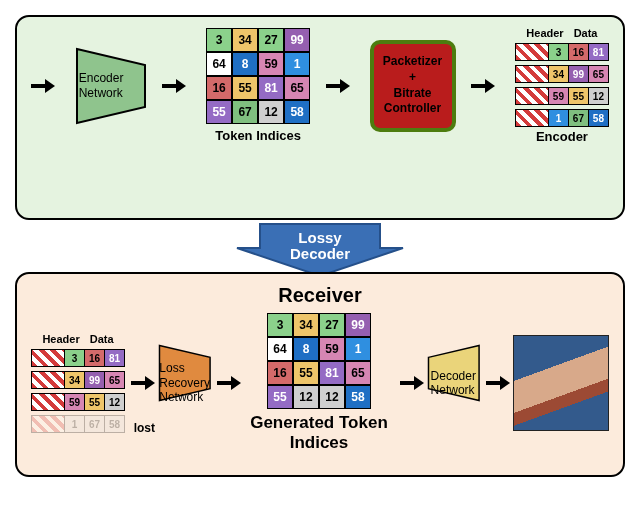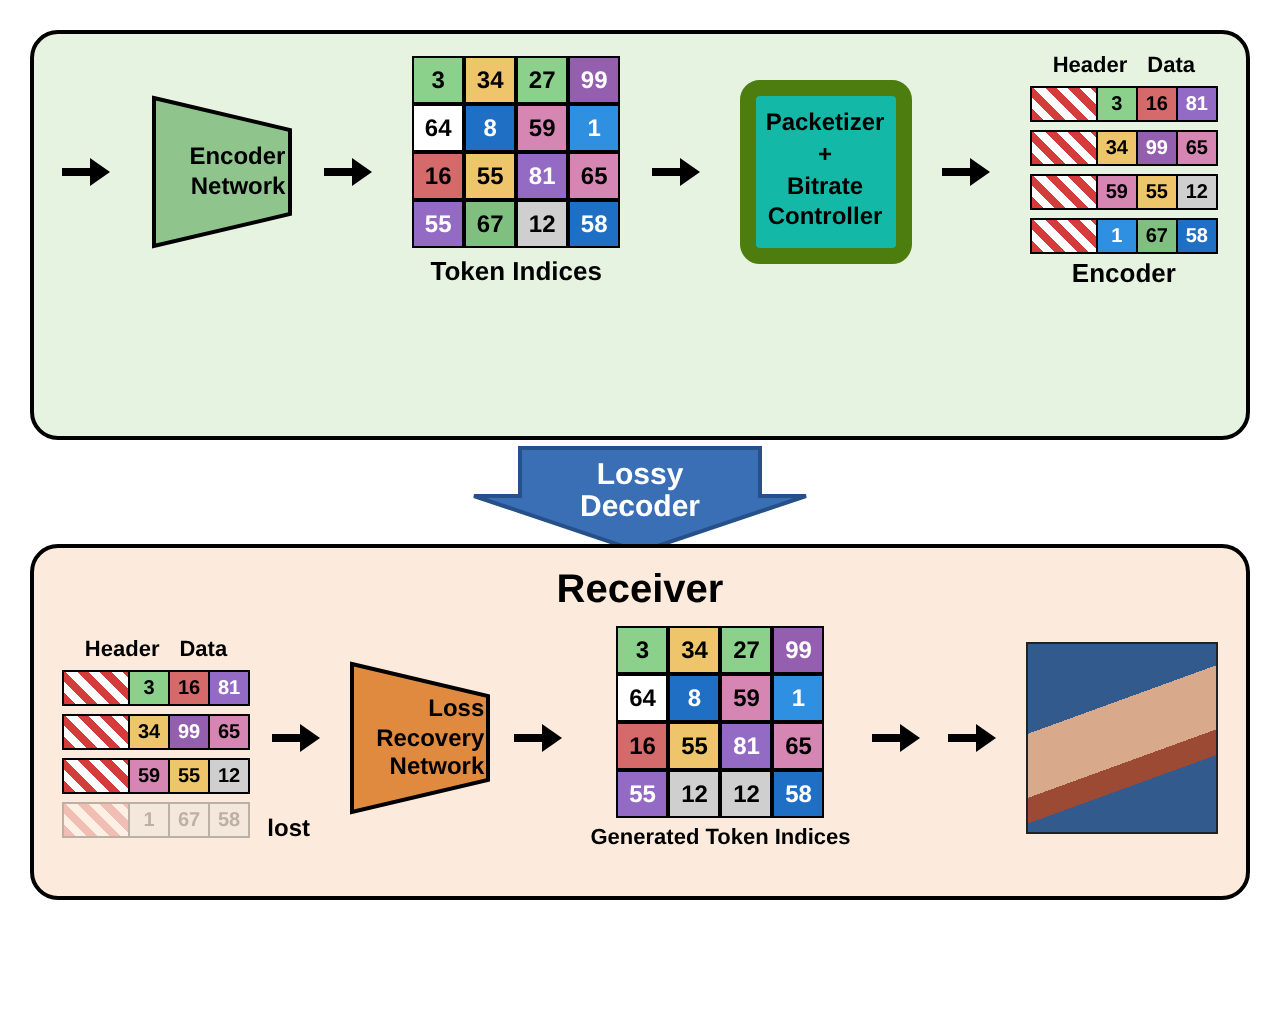--- a/index.html
+++ b/index.html
@@ -11,21 +11,21 @@
     position: relative;
     padding: 15px;
   }
   .panel {
     border: 2px solid #000;
     border-radius: 14px;
     padding: 10px 14px 8px 14px;
     position: relative;
   }
   .tx-panel { background: #e5f3e0; height: 205px; }
-  .rx-panel { background: #fcebdc; height: 178px; margin-top: 52px; }
+  .rx-panel { background: #fcebdc; height: 205px; margin-top: 52px; }
   .panel-title {
     text-align: center;
     font-size: 20px;
     font-weight: bold;
     margin-bottom: 6px;
   }
   .row {
     display: flex;
     align-items: center;
     justify-content: space-between;
@@ -50,34 +50,34 @@
   }
   .arrow::after {
     content:""; position:absolute; left:14px; top:0;
     border-left:10px solid #000; border-top:7px solid transparent; border-bottom:7px solid transparent;
   }
   
   .trap {
     position:relative; width:72px; height:78px;
   }
   .trap svg { position:absolute; inset:0; }
-  .trap .tlabel { position:absolute; inset:0; display:flex; align-items:center; justify-content:center; font-size:12px; font-weight:bold; text-align:right; line-height:1.2; padding:0 4px;}
+  .trap .tlabel { position:absolute; inset:0; display:flex; align-items:center; justify-content:center; font-size:12px; font-weight:normal; text-align:left; line-height:1.2; padding:0 4px;}
   
   .tokens {
     display:grid; grid-template-columns:repeat(4,26px); grid-template-rows:repeat(4,24px); gap:0;
     border:0;
   }
   .tokens .cell {
     border:1px solid #000; display:flex; align-items:center; justify-content:center;
     font-size:12px; font-weight:bold; background:#fff;
   }
   
   .rbox {
-    width:86px; height:92px; border:8px solid #4d7c0f; border-radius:10px;
-    background:#14b8a6; display:flex; align-items:center; justify-content:center;
+    width:86px; height:92px; border:4px solid #4d7c0f; border-radius:10px;
+    background:#b91c1c; display:flex; align-items:center; justify-content:center;
     font-size:12px; font-weight:bold; text-align:center; line-height:1.3; padding:4px;
   }
   
   .packets { display:flex; flex-direction:column; gap:4px; position:relative; }
   .pkt { display:flex; }
   .hdr {
     width:34px; height:18px; border:1.5px solid #000;
     background: repeating-linear-gradient(45deg,#d43b3b 0 4px,#fff 4px 8px);
   }
   .pcell { width:20px; height:18px; border:1.5px solid #000; border-left:none; display:flex; align-items:center; justify-content:center; font-size:10px; font-weight:bold; }
@@ -253,25 +253,31 @@
           <div class="cell" style="background: rgb(47, 143, 224); color: rgb(255, 255, 255);">1</div>
           <div class="cell" style="background: rgb(212, 106, 106);">16</div>
           <div class="cell" style="background: rgb(238, 197, 106);">55</div>
           <div class="cell" style="background: rgb(148, 107, 196); color: rgb(255, 255, 255);">81</div>
           <div class="cell" style="background: rgb(214, 134, 179);">65</div>
           <div class="cell" style="background: rgb(148, 107, 196); color: rgb(255, 255, 255);">55</div>
           <div class="cell" style="background: rgb(207, 207, 207);">12</div>
           <div class="cell" style="background: rgb(207, 207, 207);">12</div>
           <div class="cell" style="background: rgb(31, 111, 196); color: rgb(255, 255, 255);">58</div>
         </div>
-      <div class="caption" style="font-size:11px">Generated Token Indices</div>
-    </div>
-
-    <div class="arrow"></div>
-
+      <div class="caption" style="font-size:17px">Generated Token Indices</div>
+    </div>
+
+    <div class="arrow"></div>
+
+    <div class="trap">
+      <svg viewBox="0 0 72 78">
+          <polygon points="2,18 70,2 70,76 2,60" fill="#ead47a" stroke="#000" stroke-width="2"></polygon>
+        </svg>
+      <div class="tlabel">Decoder Network</div>
+    </div>
 
     <div class="arrow"></div>
 
     <div style="display:flex;flex-direction:column;align-items:center;gap:4px">
       <div class="recon-frame"></div>
     </div>
 
   </div>
 </div>
 

